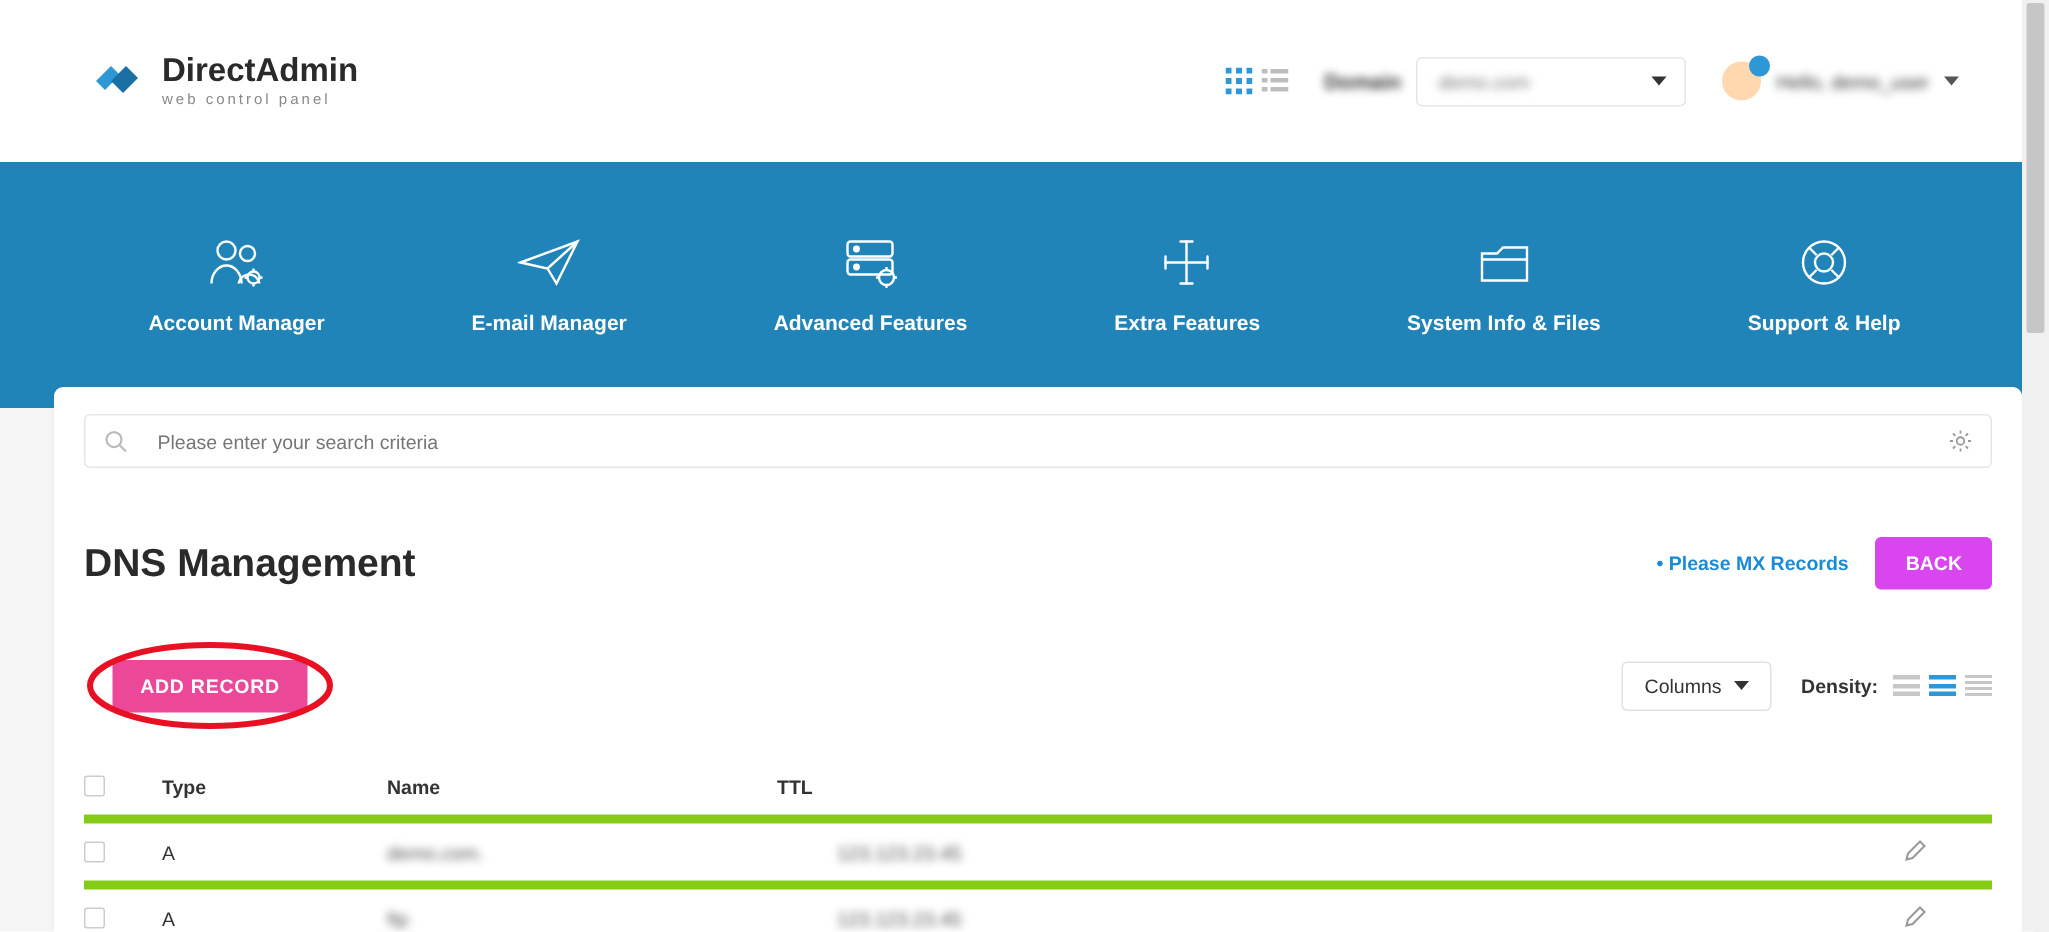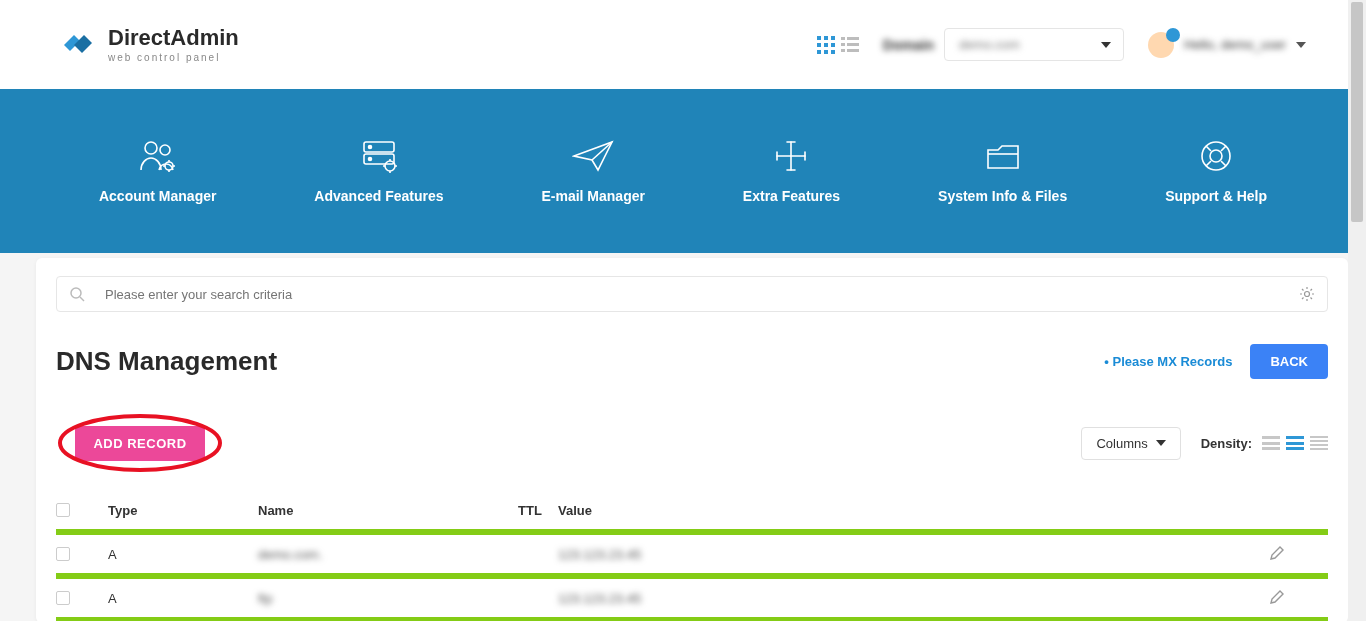--- a/index.html
+++ b/index.html
@@ -1,18 +1,18 @@
 <!DOCTYPE html>
 <html><head>
 <meta charset="utf-8">
 <style>
   * { box-sizing: border-box; margin: 0; padding: 0; }
   body { font-family: -apple-system, BlinkMacSystemFont, "Segoe UI", Arial, sans-serif; background: #f5f5f5; width: 1366px; height: 621px; overflow: hidden; position: relative; }
 
-  .topbar { background: #fff; height: 89px; display: flex; align-items: center; padding: 0 60px; }
+  .topbar { background: #fff; height: 108px; display: flex; align-items: center; padding: 0 60px; }
   .logo-wrap { display: flex; align-items: center; gap: 12px; }
   .logo-mark { width: 36px; height: 36px; }
   .logo-text { display: flex; flex-direction: column; line-height: 1; }
   .logo-text .brand { font-size: 22px; font-weight: 700; color: #2a2a2a; }
   .logo-text .sub { font-size: 10px; letter-spacing: 2px; color: #888; margin-top: 4px; }
 
   .top-right { margin-left: auto; display: flex; align-items: center; gap: 24px; }
   .view-toggle { display: flex; gap: 6px; }
   .view-toggle .grid-ic, .view-toggle .list-ic { width: 18px; height: 18px; }
   .domain-wrap { display: flex; align-items: center; gap: 10px; }
@@ -31,26 +31,26 @@
   .navband { background: #2084b8; height: 164px; display: flex; justify-content: space-around; align-items: center; padding: 0 50px; }
   .nav-item { color: #fff; text-align: center; display: flex; flex-direction: column; align-items: center; gap: 14px; cursor: pointer; }
   .nav-item .nav-icon { width: 42px; height: 36px; display:flex; align-items:center; justify-content:center; }
   .nav-item .nav-label { font-size: 14px; font-weight: 600; white-space: nowrap; }
 
   .panel { position: absolute; left: 36px; right: 18px; top: 258px; background: #fff; border-radius: 6px; box-shadow: 0 1px 4px rgba(0,0,0,0.05); padding: 18px 20px 0 20px; }
   .search-row { border: 1px solid #e6e6e6; border-radius: 4px; height: 36px; display: flex; align-items: center; padding: 0 12px; gap: 20px; }
   .search-row input { flex: 1; border: none; outline: none; font-size: 13px; color: #888; background: transparent; }
   .gear { width: 16px; height: 16px; color: #999; }
 
-  .title-row { display: flex; align-items: center; margin-top: 32px; }
+  .title-row { display: flex; align-items: center; margin-top: 46px; }
   .page-title { font-size: 26px; font-weight: 600; color: #2a2a2a; }
   .title-actions { margin-left: auto; display: flex; align-items: center; gap: 18px; }
   .mx-link { color: #1a8bd6; font-size: 13px; font-weight: 600; text-decoration: none; }
   .mx-link::before { content: "• "; }
-  .back-btn { background: #3b82f6; color: #fff; font-weight: 700; font-size: 13px; padding: 10px 20px; border-radius: 4px; border: none; cursor: pointer; }
+  .back-btn { background: #d946ef; color: #fff; font-weight: 700; font-size: 13px; padding: 10px 20px; border-radius: 4px; border: none; cursor: pointer; }
 
   .toolbar-row { display: flex; align-items: center; margin-top: 34px; }
   .add-btn-wrap { position: relative; width: 168px; height: 60px; display:flex; align-items:center; justify-content:center; }
   .red-ring { position: absolute; inset: 0; }
   .add-btn { background: #ec4899; color: #fff; font-weight: 700; font-size: 13px; letter-spacing: .5px; padding: 10px 18px; border: none; border-radius: 4px; cursor: pointer; }
   .toolbar-right { margin-left: auto; display: flex; align-items: center; gap: 20px; }
   .columns-btn { border: 1px solid #e0e0e0; border-radius: 4px; background: #fff; padding: 8px 14px; font-size: 13px; color: #333; display: flex; align-items: center; gap: 8px; cursor: pointer; }
   .density-wrap { display: flex; align-items: center; gap: 10px; font-size: 13px; font-weight:600; color: #333; }
   .density-icons { display: flex; gap: 6px; }
   .den { width: 18px; height: 14px; display: flex; flex-direction: column; justify-content: space-between; cursor:pointer; }
@@ -133,38 +133,38 @@
           <path d="M22 32c2-8 12-8 14 0"></path>
         <circle cx="32" cy="28" r="4"></circle>
           <path d="M32 24v-2M32 34v-2M28 28h-2M38 28h-2"></path>
       </svg>
     </div>
     <span class="nav-label">Account Manager</span>
   </div>
   <div class="nav-item">
     <div class="nav-icon">
       <svg width="42" height="36" viewBox="0 0 42 36" fill="none" stroke="#fff" stroke-width="1.6">
+        <path d="M2 18 L40 4 L26 32 L20 22 Z"></path>
+          <path d="M20 22 L40 4"></path>
+      </svg>
+    </div>
+    <span class="nav-label">E-mail Manager</span>
+  </div>
+  <div class="nav-item">
+    <div class="nav-icon">
+      <svg width="42" height="36" viewBox="0 0 42 36" fill="none" stroke="#fff" stroke-width="1.6">
         <rect x="6" y="4" width="30" height="10" rx="2"></rect>
           <rect x="6" y="16" width="30" height="10" rx="2"></rect>
         <circle cx="12" cy="9" r="1.5" fill="#fff"></circle>
           <circle cx="12" cy="21" r="1.5" fill="#fff"></circle>
         <circle cx="32" cy="28" r="5"></circle>
           <path d="M32 21v2M32 33v2M25 28h2M37 28h2"></path>
       </svg>
     </div>
     <span class="nav-label">Advanced Features</span>
-  </div>
-  <div class="nav-item">
-    <div class="nav-icon">
-      <svg width="42" height="36" viewBox="0 0 42 36" fill="none" stroke="#fff" stroke-width="1.6">
-        <path d="M2 18 L40 4 L26 32 L20 22 Z"></path>
-          <path d="M20 22 L40 4"></path>
-      </svg>
-    </div>
-    <span class="nav-label">E-mail Manager</span>
   </div>
   <div class="nav-item">
     <div class="nav-icon">
       <svg width="42" height="36" viewBox="0 0 42 36" fill="none" stroke="#fff" stroke-width="1.6">
         <path d="M21 4v28M7 18h28" stroke-linecap="round"></path>
         <path d="M17 4h8M17 32h8M7 14v8M35 14v8" stroke-linecap="round"></path>
       </svg>
     </div>
     <span class="nav-label">Extra Features</span>
   </div>
@@ -247,21 +247,20 @@
   </div>
 
   <div class="table">
     <div class="trow thead">
       <div>
           <div class="chk"></div>
         </div>
       <div>Type</div>
       <div>Name</div>
       <div>TTL</div>
-      <div>Value</div>
       <div></div>
         <div></div>
     </div>
     <div class="trow">
       <div>
           <div class="chk"></div>
         </div>
       <div>A</div>
       <div class="blurred">demo.com.</div>
       <div></div>

